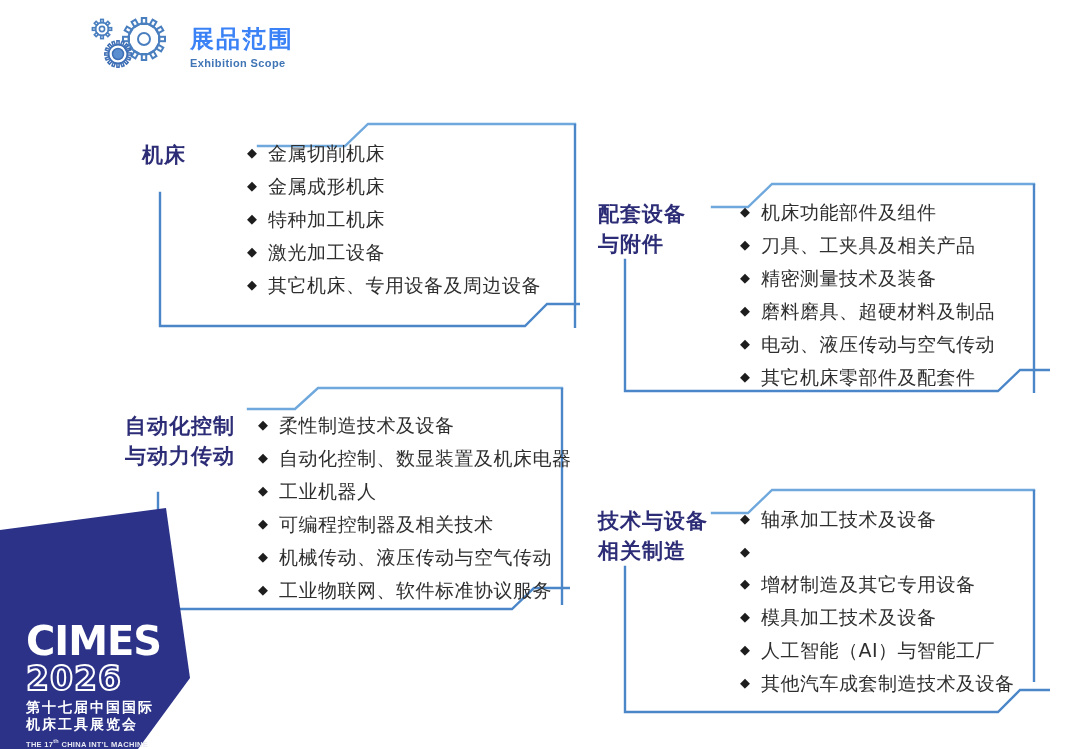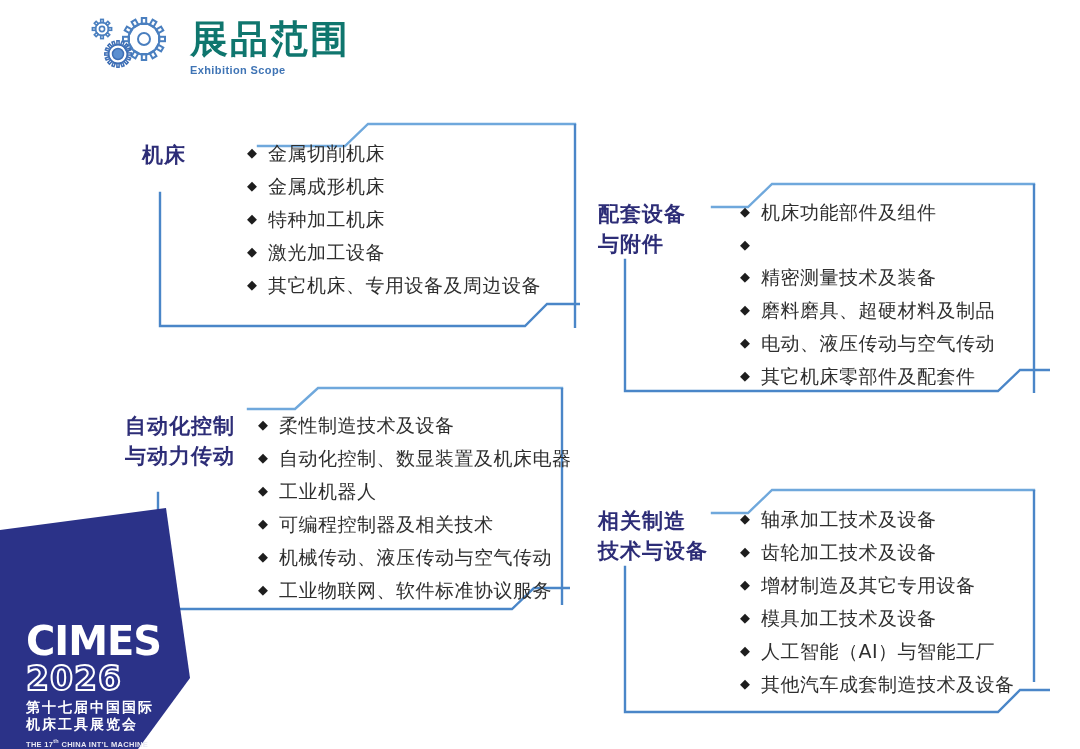--- a/index.html
+++ b/index.html
@@ -11,21 +11,21 @@
     position:relative;
   }
   #page{position:relative;width:1080px;height:749px;background:#fff;overflow:hidden;}
 
   
   .header{position:absolute;left:88px;top:12px;display:flex;align-items:center;}
   .gears{width:92px;height:72px;position:relative;flex:0 0 auto;}
   .gears svg{position:absolute;left:0;top:0;}
   .title-block{margin-left:10px;}
   .title-cn{
-    font-size:38px;font-weight:bold;color:#0f766e;
+    font-size:24px;font-weight:bold;color:#3b82f6;
     letter-spacing:2px;line-height:1.05;
     font-family:"DejaVu Sans","Liberation Sans",sans-serif;
   }
   .title-en{
     font-size:11px;color:#3f74b5;font-weight:bold;
     letter-spacing:0.4px;margin-top:5px;
     font-family:"Liberation Sans",sans-serif;
   }
 
   
@@ -203,20 +203,21 @@
       <div>配套设备</div>
       <div>与附件</div>
     </div>
     <div class="items" style="left:120px;top:25px;">
       <div class="item">
         <span class="bullet">◆</span>
         <span class="itxt">机床功能部件及组件</span>
       </div>
       <div class="item">
         <span class="bullet">◆</span>
+        <span class="itxt">刀具、工夹具及相关产品</span>
       </div>
       <div class="item">
         <span class="bullet">◆</span>
         <span class="itxt">精密测量技术及装备</span>
       </div>
       <div class="item">
         <span class="bullet">◆</span>
         <span class="itxt">磨料磨具、超硬材料及制品</span>
       </div>
       <div class="item">
@@ -268,31 +269,30 @@
     </div>
   </div>
 
   <div class="section" style="left:620px;top:482px;width:430px;height:238px;">
     <svg class="frame" width="430" height="238" viewBox="0 0 430 238">
       <path d="M 92 31 L 128 31 L 152 8 L 414 8" fill="none" stroke="#6fa8dc" stroke-width="2.4" stroke-linecap="square"></path>
       <path d="M 414 8 L 414 200" fill="none" stroke="#4a86c8" stroke-width="2.4"></path>
       <path d="M 5 85 L 5 230 L 378 230 L 400 208 L 430 208" fill="none" stroke="#4a86c8" stroke-width="2.4" stroke-linecap="square"></path>
     </svg>
     <div class="sec-head" style="left:-22px;top:24px;">
+      <div>技术与设备</div>
       <div>相关制造</div>
-      <div>技术与设备</div>
     </div>
     <div class="items" style="left:120px;top:28px;">
       <div class="item">
         <span class="bullet">◆</span>
         <span class="itxt">轴承加工技术及设备</span>
       </div>
       <div class="item">
         <span class="bullet">◆</span>
-        <span class="itxt">齿轮加工技术及设备</span>
       </div>
       <div class="item">
         <span class="bullet">◆</span>
         <span class="itxt">增材制造及其它专用设备</span>
       </div>
       <div class="item">
         <span class="bullet">◆</span>
         <span class="itxt">模具加工技术及设备</span>
       </div>
       <div class="item">

